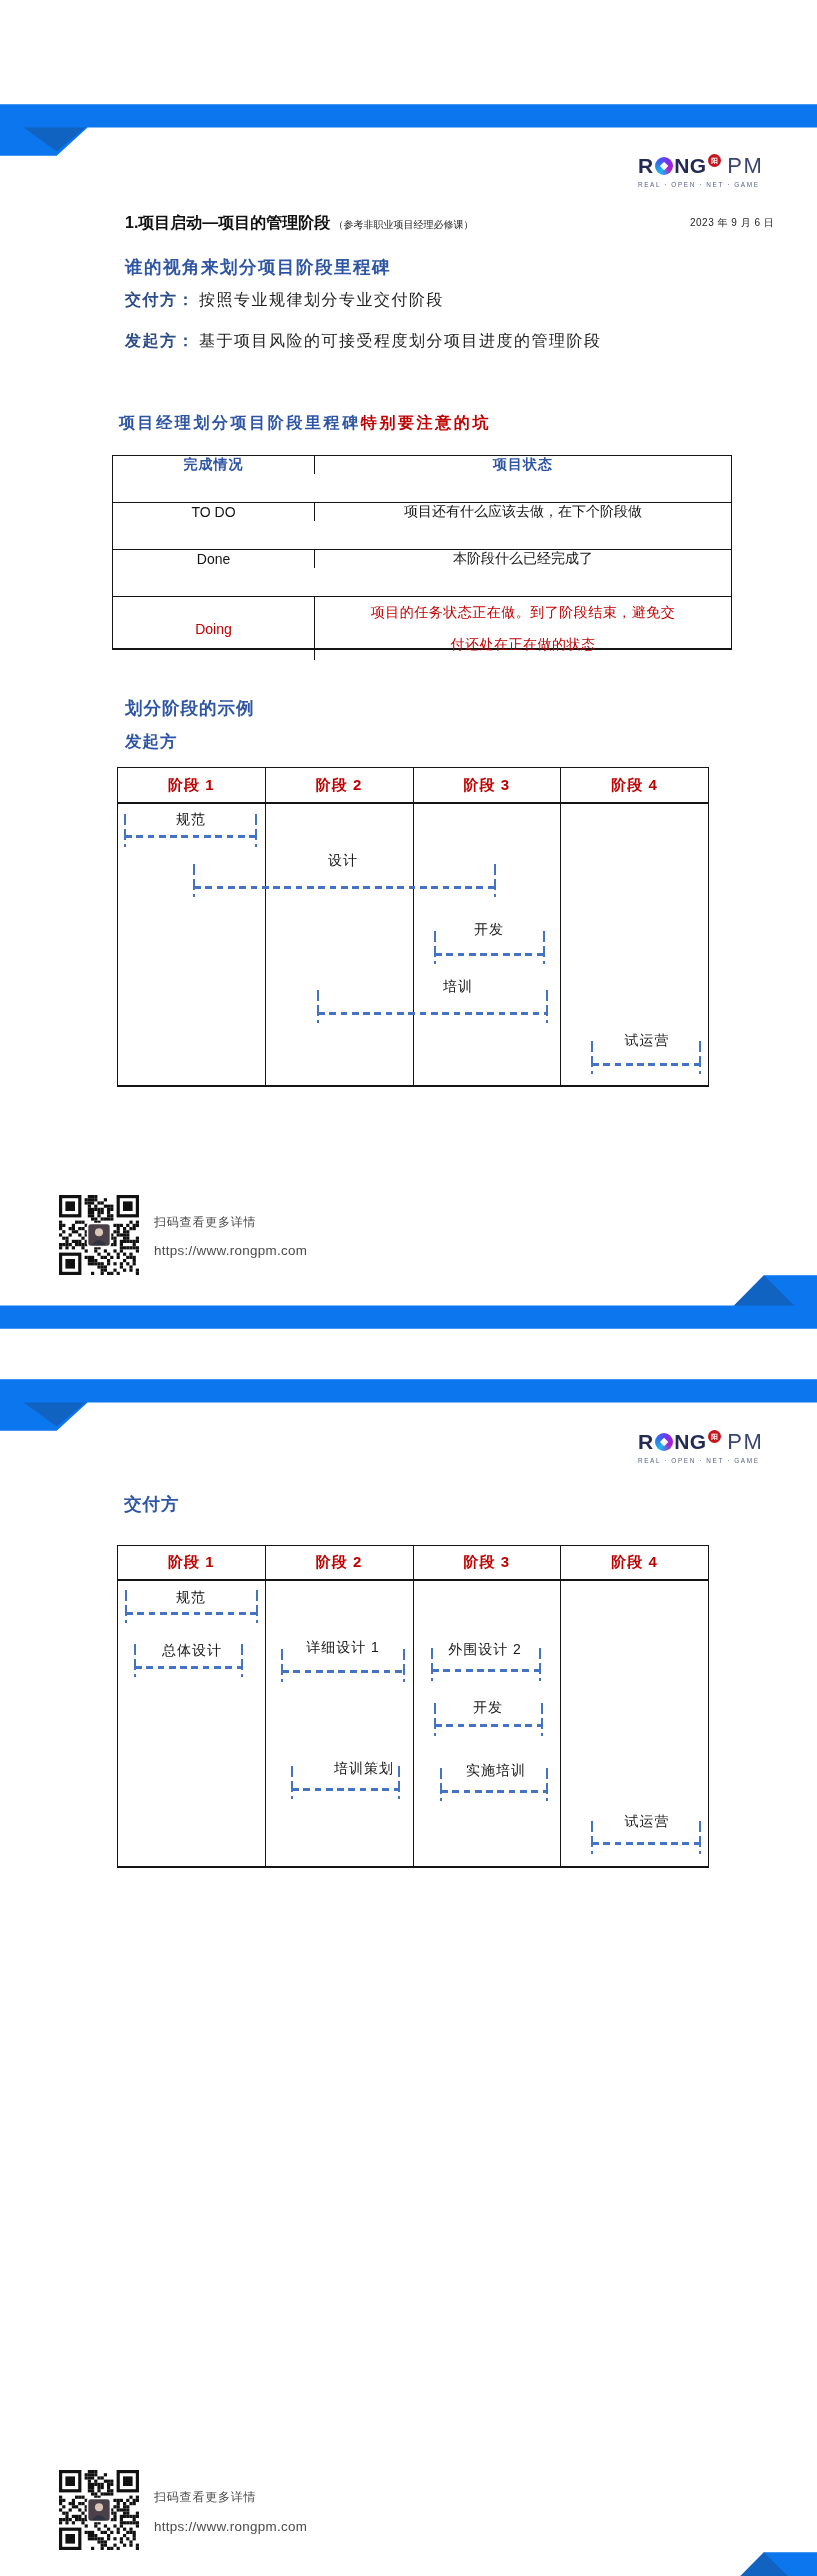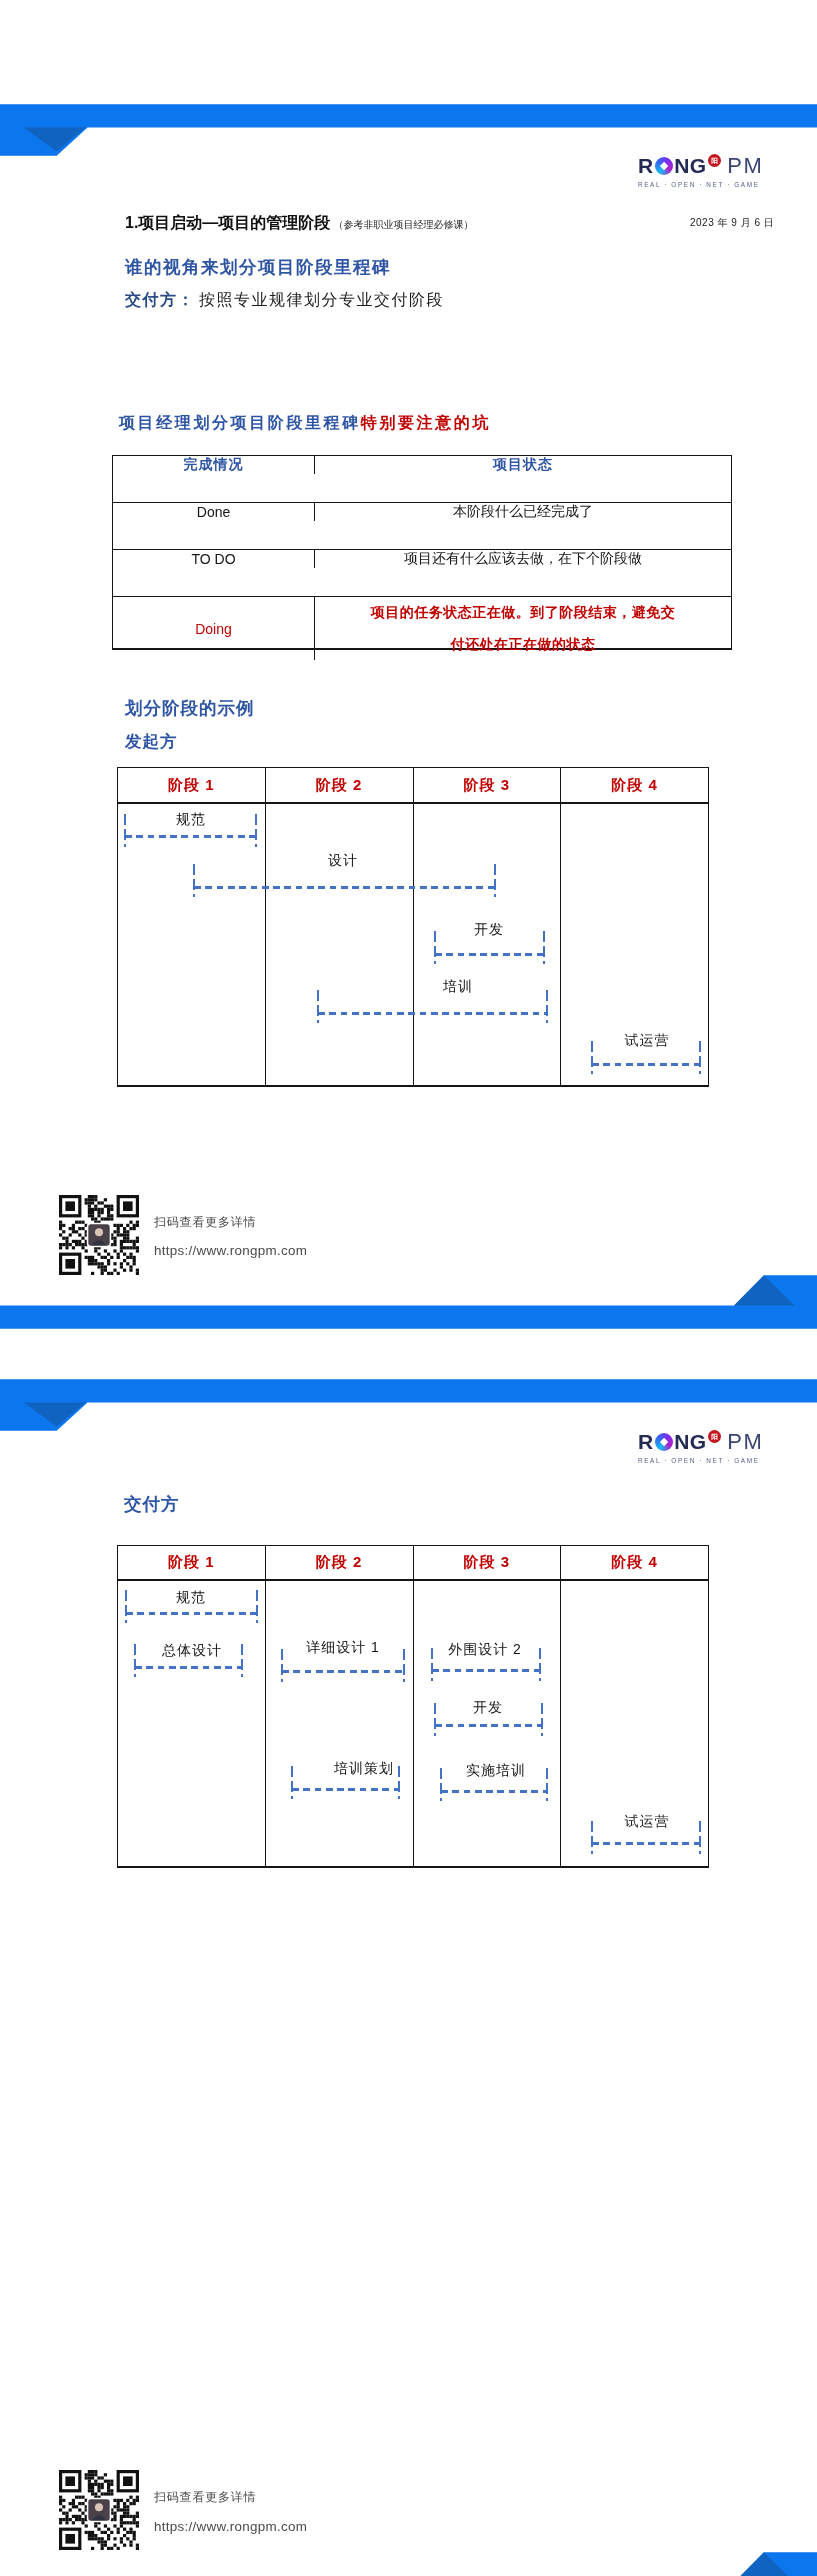--- a/index.html
+++ b/index.html
@@ -46,21 +46,21 @@
   .st-h{height:28px;}
   .st-r1{height:32px;}
   .st-r2{height:62px;}
   .st-r3{flex:1;}
   .st-k{width:202px;border-right:1px solid var(--border-dark,#151515);display:flex;align-items:center;justify-content:center;
         font-size:14px;color:#141414;box-sizing:border-box;}
   .st-v{flex:1;display:flex;align-items:center;justify-content:center;font-size:14px;color:#141414;
         text-align:center;white-space:pre-line;}
   .st-h .st-k,.st-h .st-v{color:var(--heading-blue,#2E55A3);font-weight:700;letter-spacing:1px;}
   .st-r3 .st-k{color:var(--red,#C00000);}
-  .st-r3 .st-v{color:var(--red,#C00000);font-weight:700;line-height:2.25;letter-spacing:0.5px;}
+  .st-r3 .st-v{color:var(--red,#C00000);font-weight:400;line-height:2.25;letter-spacing:0.5px;}
 
   
   .phase-chart{position:absolute;box-sizing:border-box;border:1px solid var(--border-dark,#151515);
         border-top-width:1.5px;border-bottom-width:2.1px;display:flex;flex-direction:column;background:transparent;}
   .pc-header{display:flex;border-bottom:2.1px solid var(--border-dark,#151515);box-sizing:border-box;}
   .pc-cell{flex:1;display:flex;align-items:center;justify-content:center;border-right:1px solid var(--border-dark,#151515);box-sizing:border-box;}
   .pc-cell:last-child{border-right:0;}
   .pc-head-label{font-size:15px;font-weight:700;color:var(--red,#C00000);letter-spacing:1px;}
   .pc-body{flex:1;display:flex;}
   .pc-col{flex:1;border-right:1px solid var(--border-dark,#151515);box-sizing:border-box;}
@@ -103,37 +103,41 @@
     <span class="t-main">1.项目启动—项目的管理阶段</span>
     <span class="t-note">（参考非职业项目经理必修课）</span>
   </div>
   <div class="abs s-date">2023 年 9 月 6 日</div>
 
   <div class="abs h-blue h1">谁的视角来划分项目阶段里程碑</div>
   <div class="abs bodyline l1">
     <span class="bl-label">交付方：</span>
     <span class="bl-text">按照专业规律划分专业交付阶段</span>
   </div>
+  <div class="abs bodyline l2">
+    <span class="bl-label">发起方：</span>
+    <span class="bl-text">基于项目风险的可接受程度划分项目进度的管理阶段</span>
+  </div>
 
   <div class="abs h-pitfall">
     <span class="h-blue">项目经理划分项目阶段里程碑</span><span class="red">特别要注意的坑</span>
   </div>
 
   <div class="status-table">
     <div class="st-row st-h">
       <div class="st-k">完成情况</div>
       <div class="st-v">项目状态</div>
     </div>
+    <div class="st-row st-r2">
+      <div class="st-k">TO DO</div>
+      <div class="st-v">项目还有什么应该去做，在下个阶段做</div>
+    </div>
     <div class="st-row st-r1">
       <div class="st-k">Done</div>
       <div class="st-v">本阶段什么已经完成了</div>
-    </div>
-    <div class="st-row st-r2">
-      <div class="st-k">TO DO</div>
-      <div class="st-v">项目还有什么应该去做，在下个阶段做</div>
     </div>
     <div class="st-row st-r3">
       <div class="st-k">Doing</div>
       <div class="st-v">项目的任务状态正在做。到了阶段结束，避免交
 付还处在正在做的状态</div>
     </div>
   </div>
 
   <div class="abs h-blue h-example">划分阶段的示例</div>
   <div class="abs h-blue h-view1">发起方</div>

